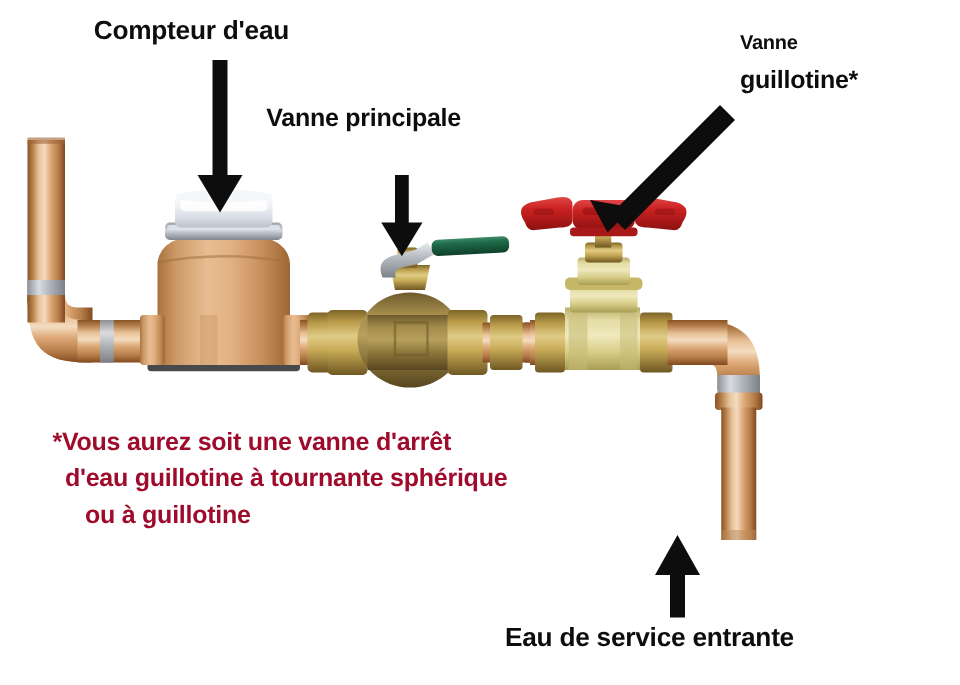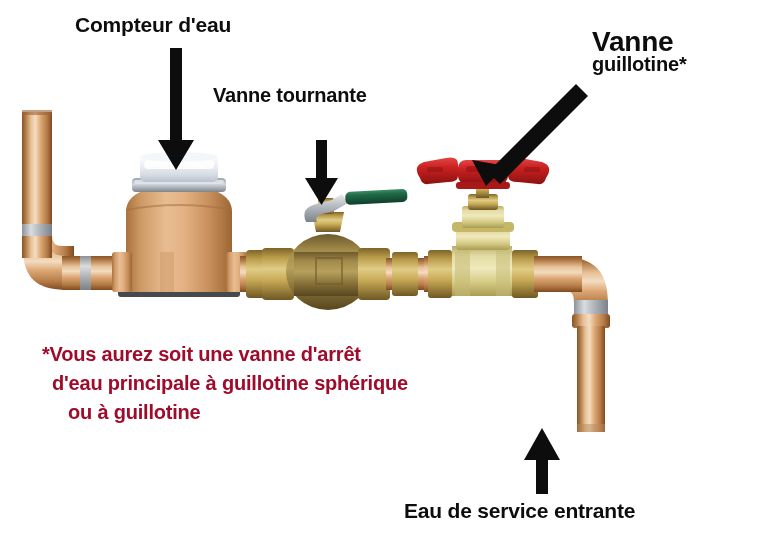--- a/index.html
+++ b/index.html
@@ -254,24 +254,24 @@
 
       <g>
         <rect x="536" y="452" width="12" height="42"></rect>
         <path d="M524 460 L560 460 L542 428 Z"></path>
       </g>
     </g>
   </svg>
 
   <div class="lbl lbl-black" style="left:75px;top:12px;font-size:21px;">Compteur d'eau</div>
 
-  <div class="lbl lbl-black" style="left:213px;top:83px;font-size:20px;">Vanne tournante</div>
-
-  <div class="lbl lbl-black" style="left:592px;top:25px;font-size:28px;">Vanne</div>
+  <div class="lbl lbl-black" style="left:213px;top:83px;font-size:20px;">Vanne principale</div>
+
+  <div class="lbl lbl-black" style="left:592px;top:25px;font-size:16px;">Vanne</div>
   <div class="lbl lbl-black" style="left:592px;top:52px;font-size:20px;">guillotine*</div>
 
   <div class="lbl lbl-black" style="left:404px;top:498px;font-size:21px;">Eau de service entrante</div>
 
   <div class="note" style="left:22px;top:341px;font-size:20px;">*Vous aurez soit une vanne d'arrêt</div>
-  <div class="note" style="left:32px;top:370px;font-size:20px;">d'eau principale à guillotine sphérique</div>
+  <div class="note" style="left:32px;top:370px;font-size:20px;">d'eau guillotine à tournante sphérique</div>
   <div class="note" style="left:48px;top:399px;font-size:20px;">ou à guillotine</div>
 
 </div>
 
 </body></html>

